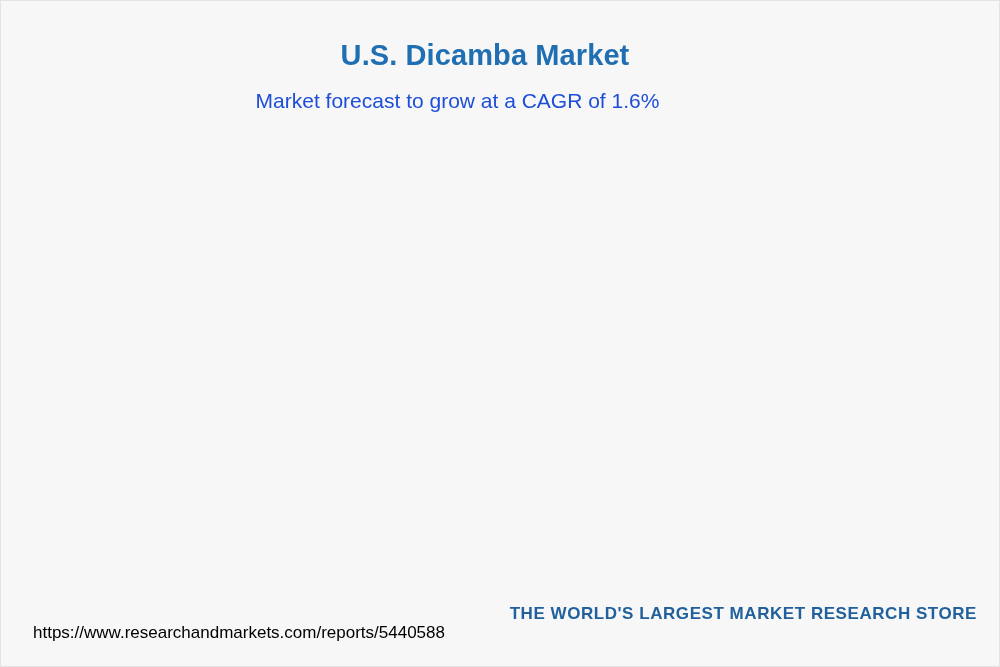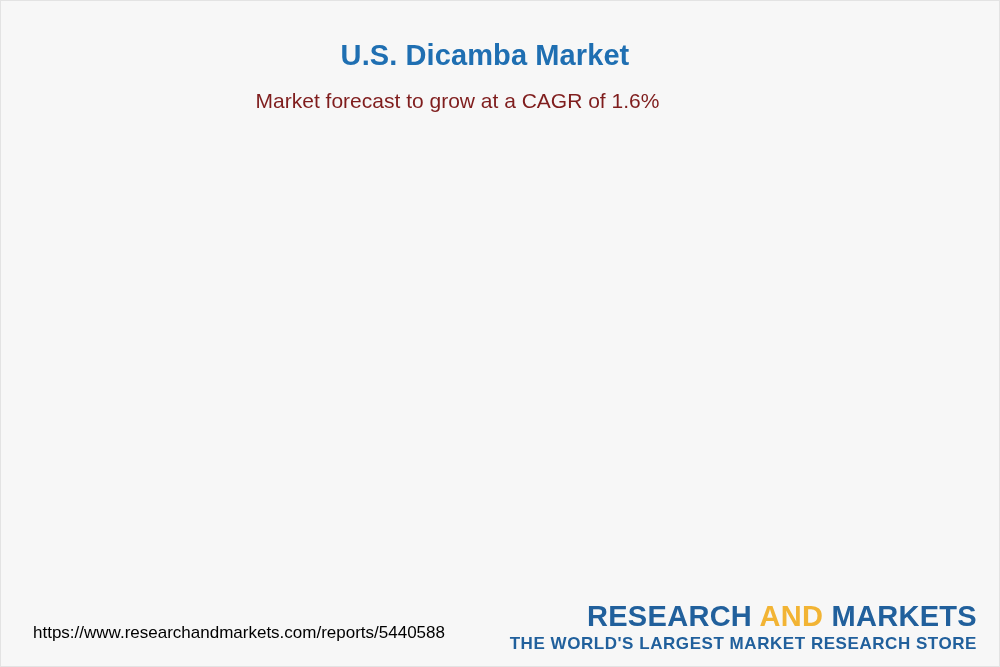--- a/index.html
+++ b/index.html
@@ -36,21 +36,21 @@
     letter-spacing: 0.1px;
   }
   .chart-subtitle {
     position: absolute;
     top: 88px;
     left: 0;
     width: 913px;
     text-align: center;
     font-size: 21px;
     font-weight: normal;
-    color: #7f1d1d;
+    color: #1d4ed8;
   }
 
   
   .plot-area {
     position: absolute;
     left: 0;
     top: 0;
     width: 1000px;
     height: 600px;
   }
@@ -142,17 +142,16 @@
         
       </div>
 
     </div>
 
   </div>
 
   <div class="footer-url">https://www.researchandmarkets.com/reports/5440588</div>
 
   <div class="logo">
-    <div class="logo-main"><span>RESEARCH</span> <span class="logo-and">AND</span> <span>MARKETS</span></div>
     <div class="logo-tag">THE WORLD'S LARGEST MARKET RESEARCH STORE</div>
   </div>
 
 </div>
 
 </body></html>

